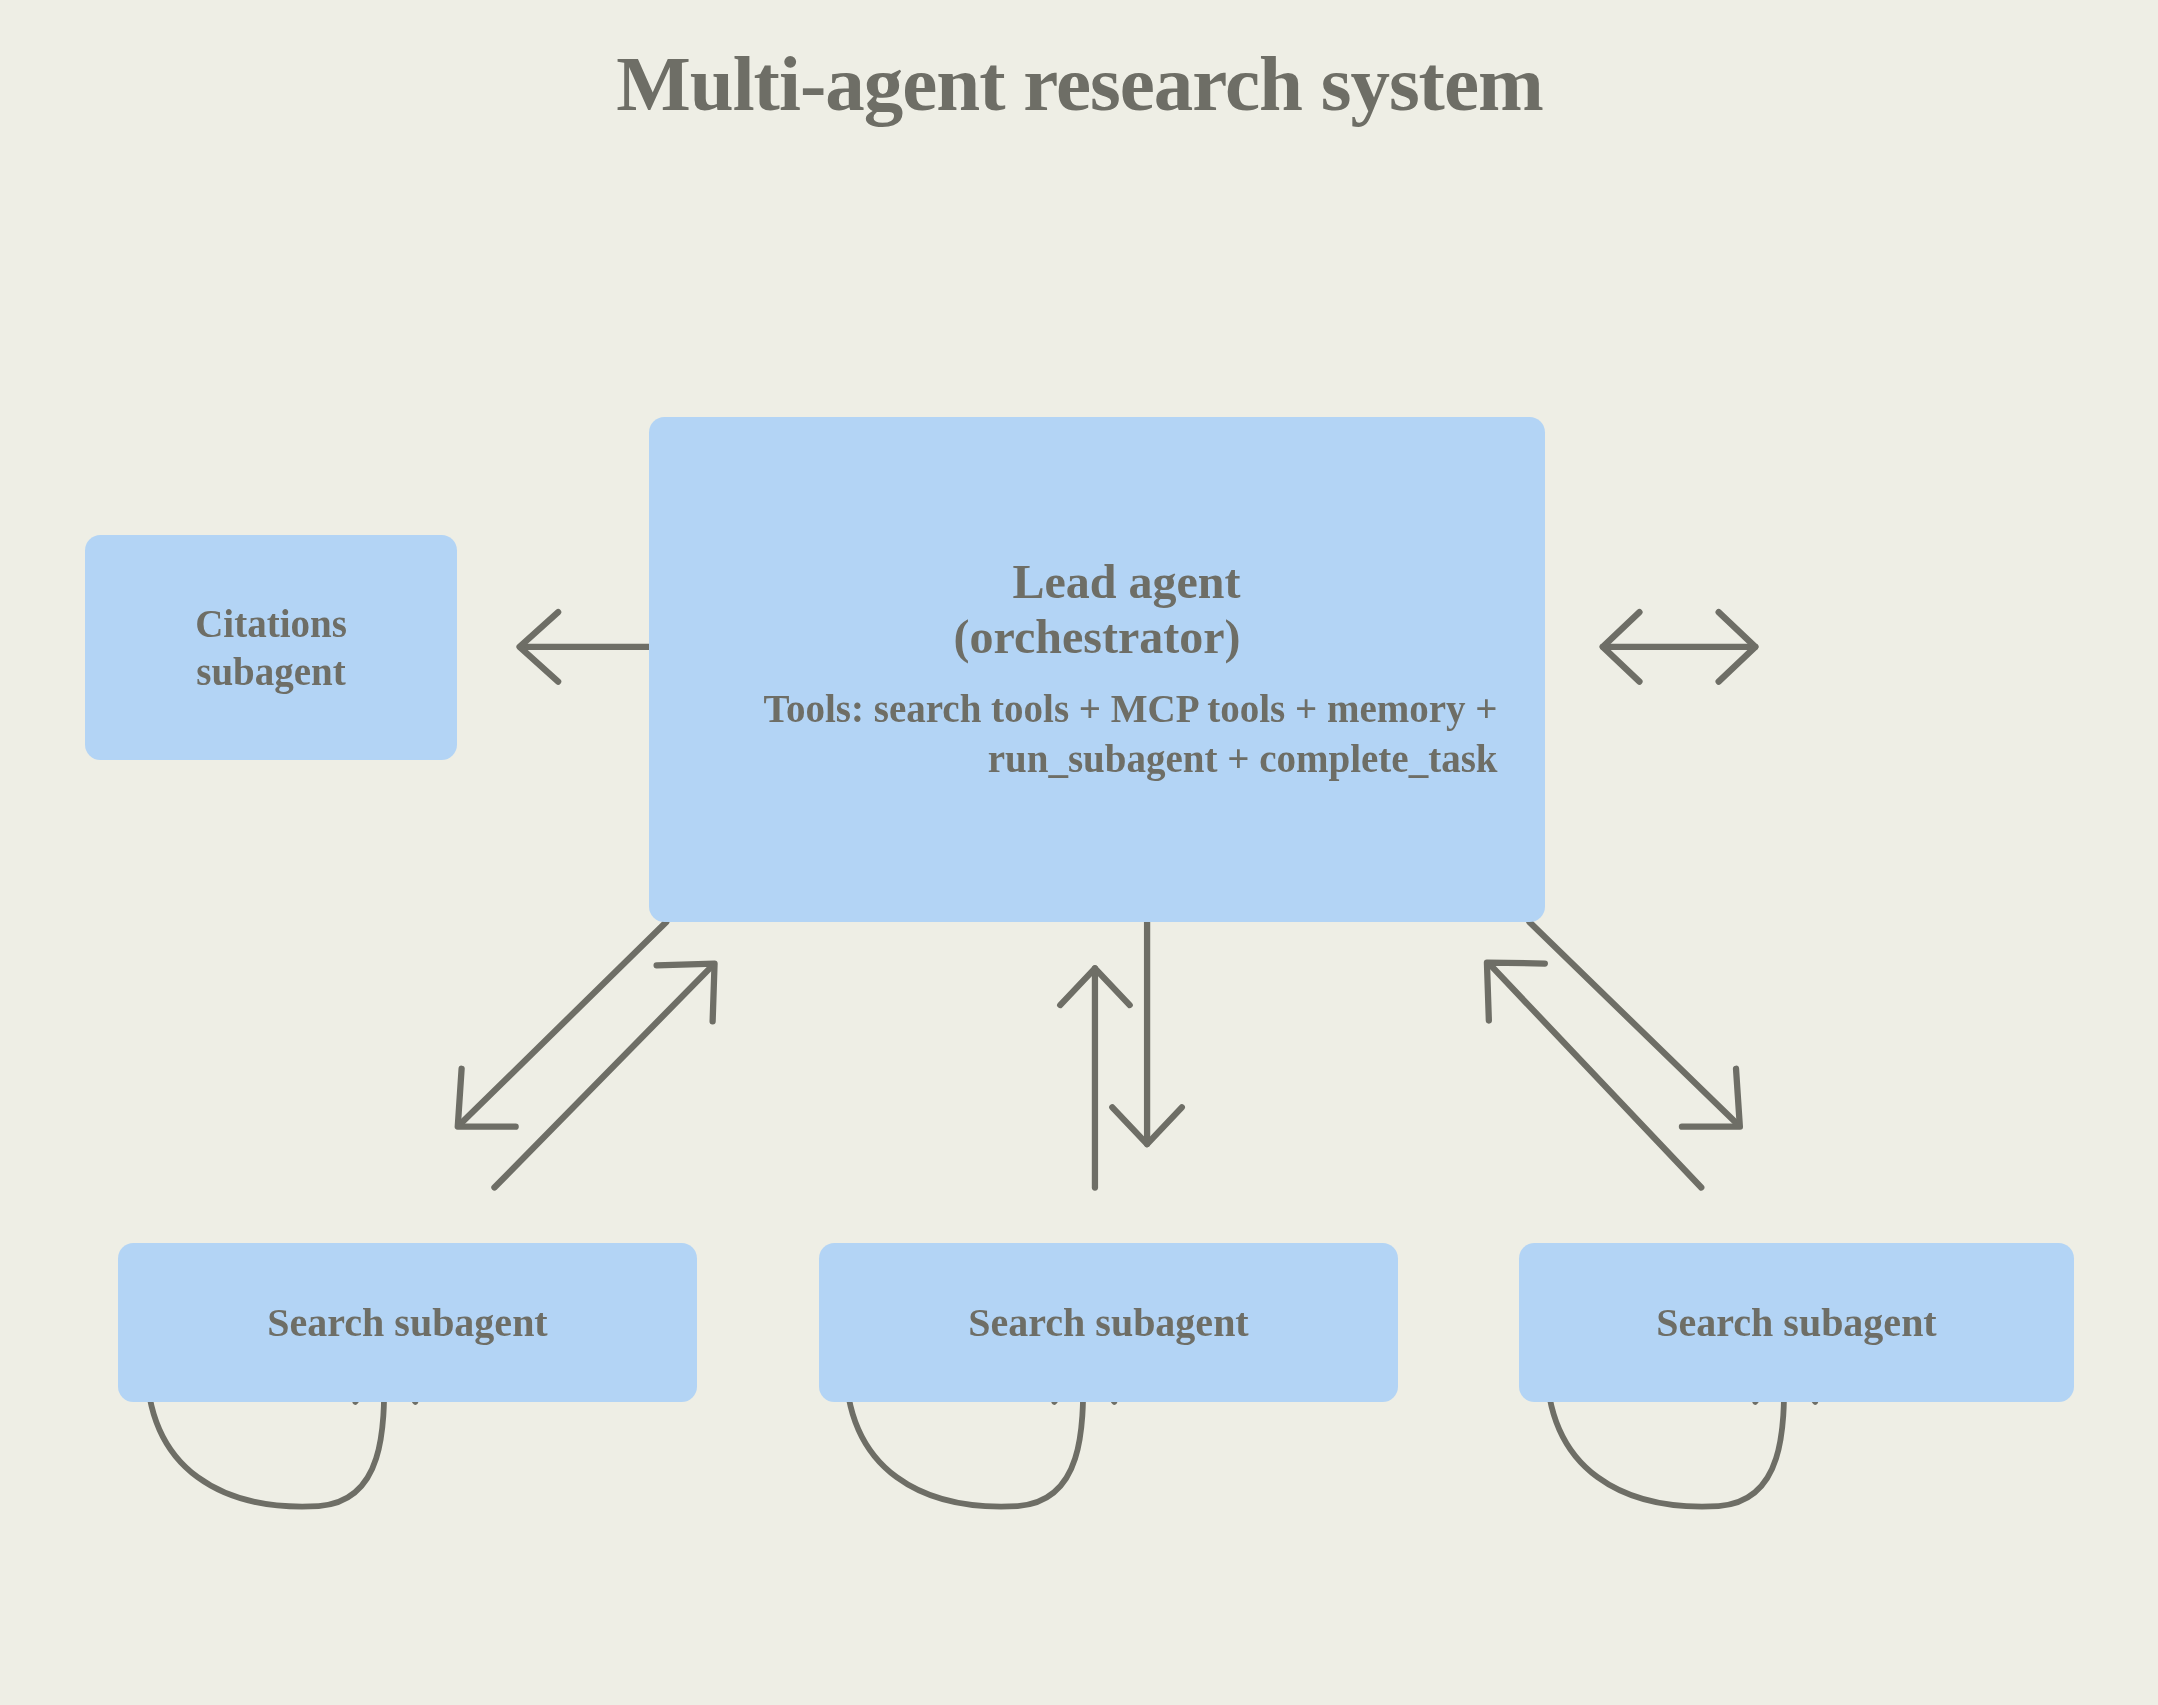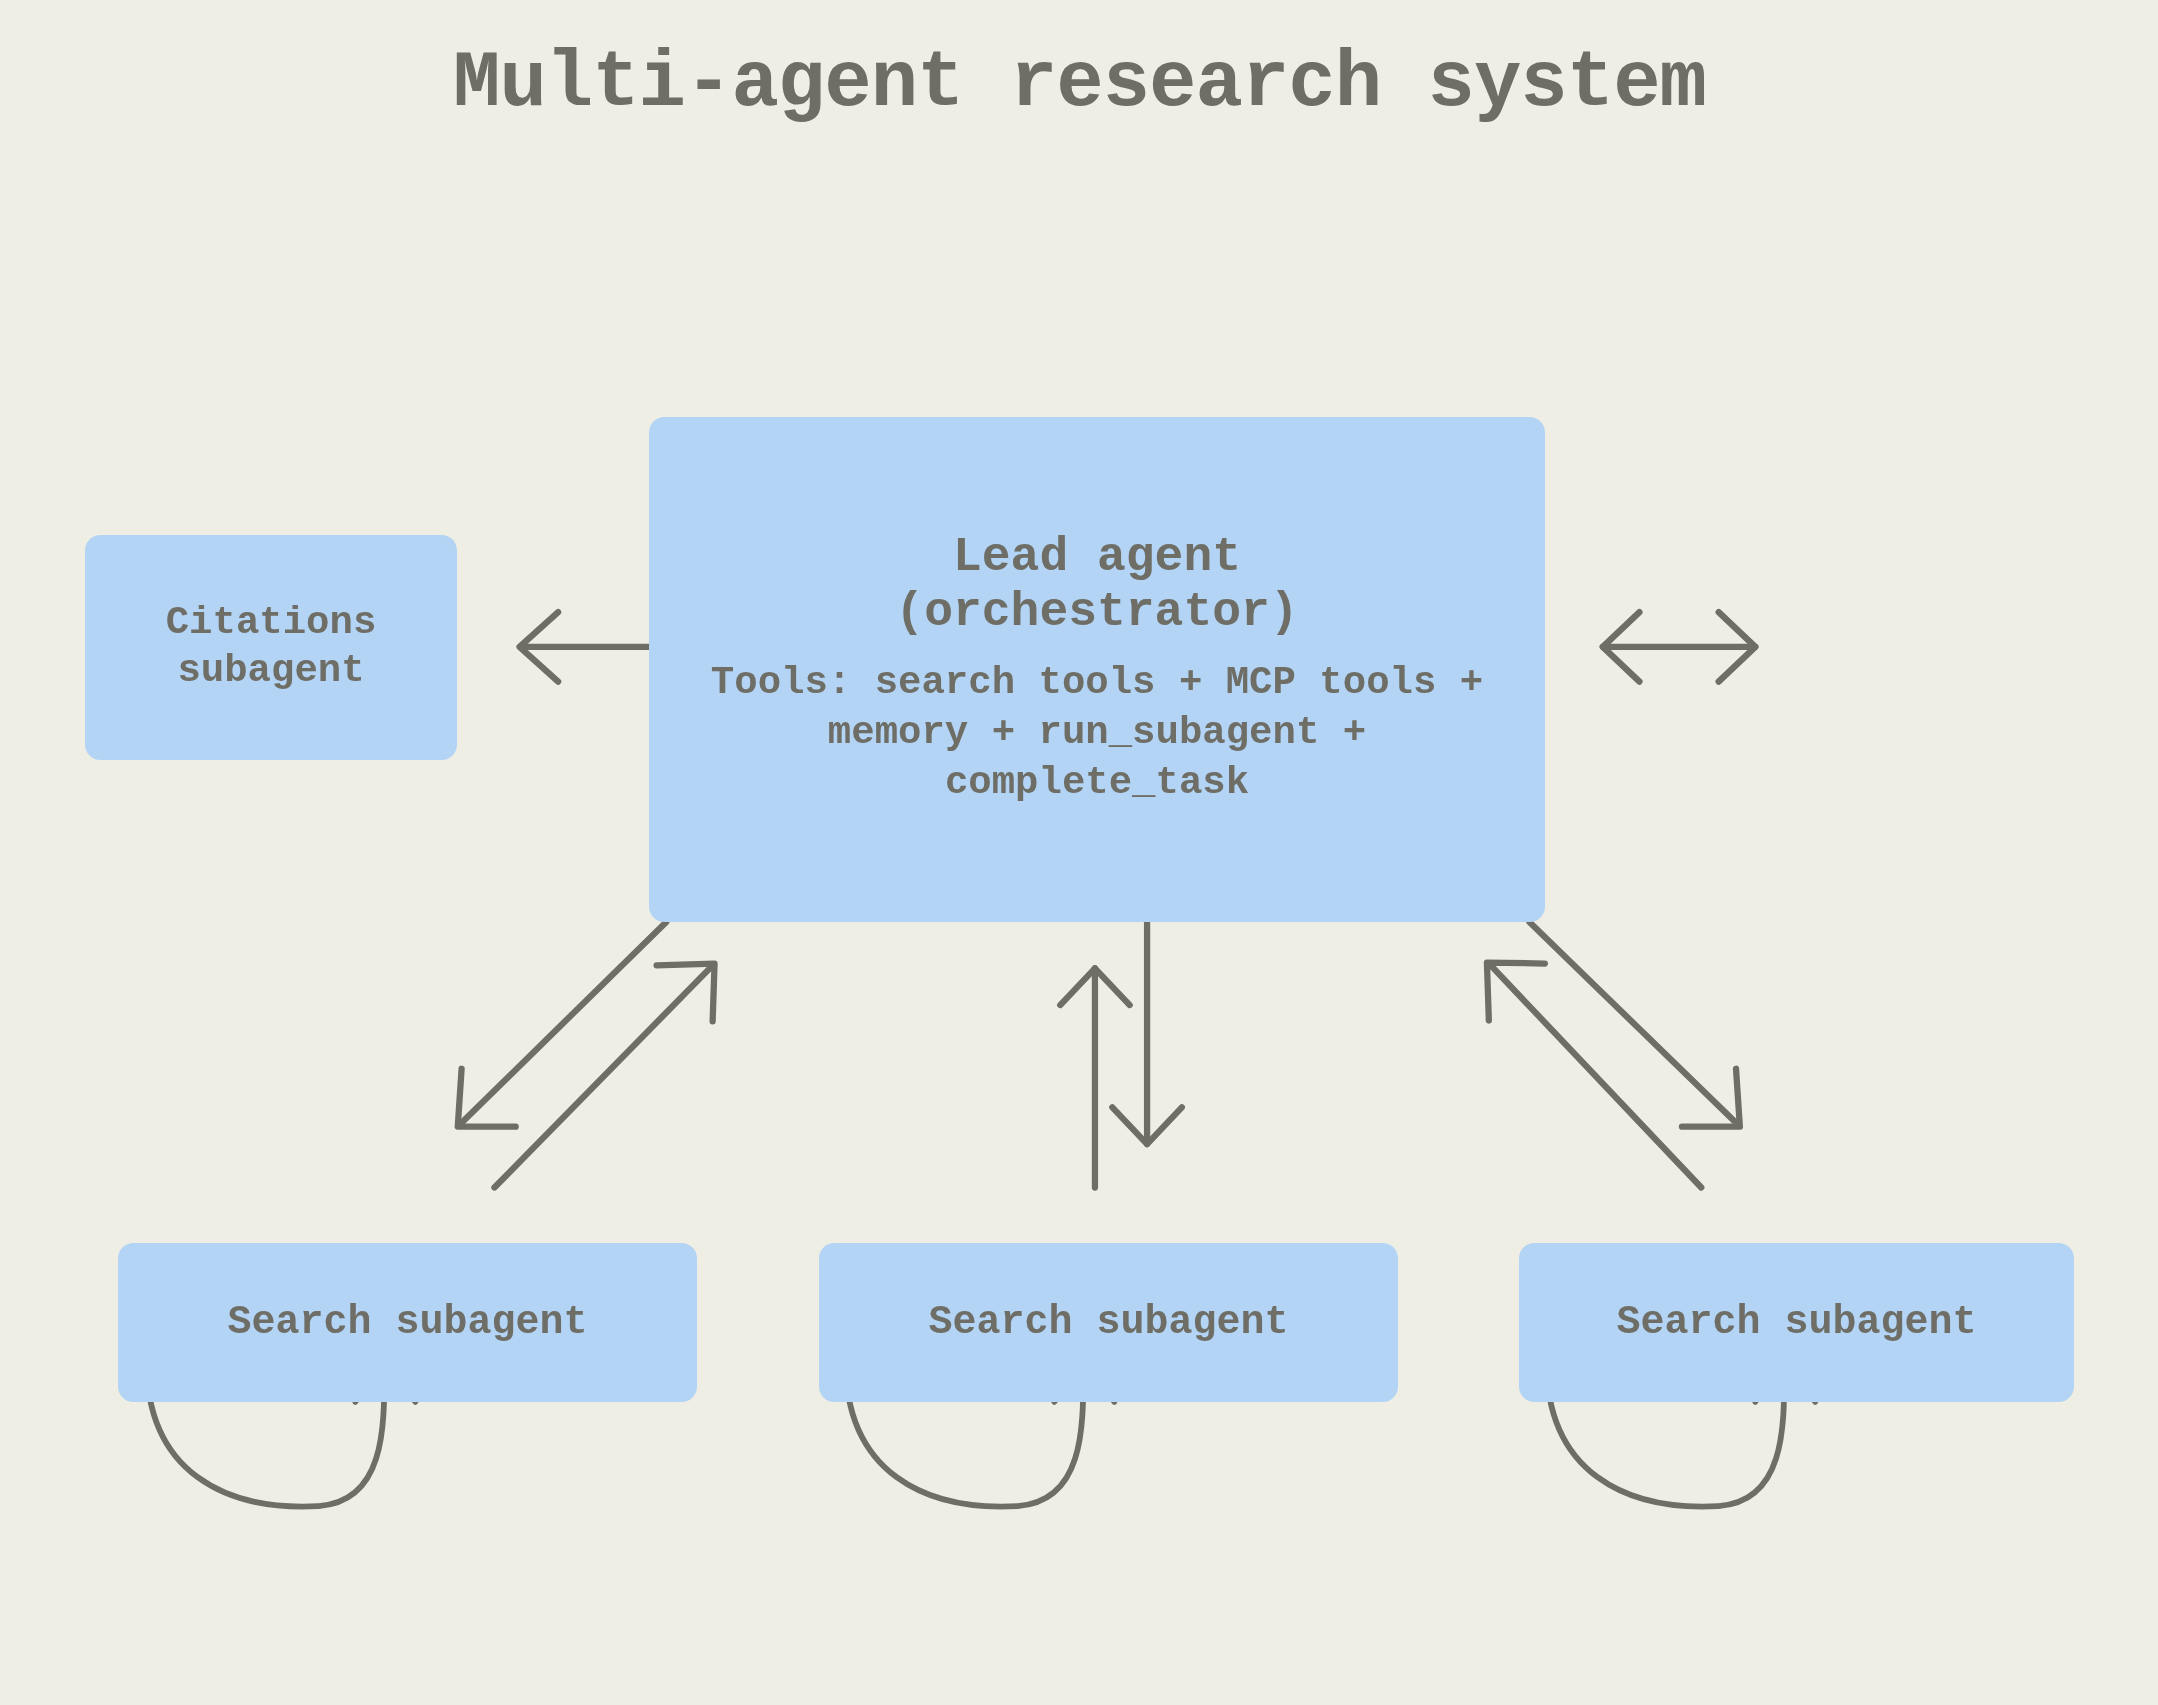--- a/index.html
+++ b/index.html
@@ -6,21 +6,21 @@
     margin: 0;
     padding: 0;
     background: #eeeee5;
   }
   #page {
     position: relative;
     width: 2159px;
     height: 1705px;
     background: #eeeee5;
     overflow: hidden;
-    font-family: Liberation Mono, monospace;
+    font-family: Liberation Serif, serif;
   }
   #title {
     position: absolute;
     left: 0;
     top: 39px;
     width: 2159px;
     text-align: center;
     font-size: 79px;
     font-weight: bold;
     letter-spacing: -1px;
@@ -38,20 +38,21 @@
     text-align: center;
     box-sizing: border-box;
   }
   
   #lead-agent {
     left: 649px;
     top: 417px;
     width: 896px;
     height: 505px;
     padding: 29px 39px;
+    text-align: right;
   }
   #lead-agent .head {
     font-size: 48px;
     font-weight: bold;
     line-height: 1.14;
   }
   #lead-agent .tools {
     margin-top: 20px;
     font-size: 39px;
     font-weight: bold;

